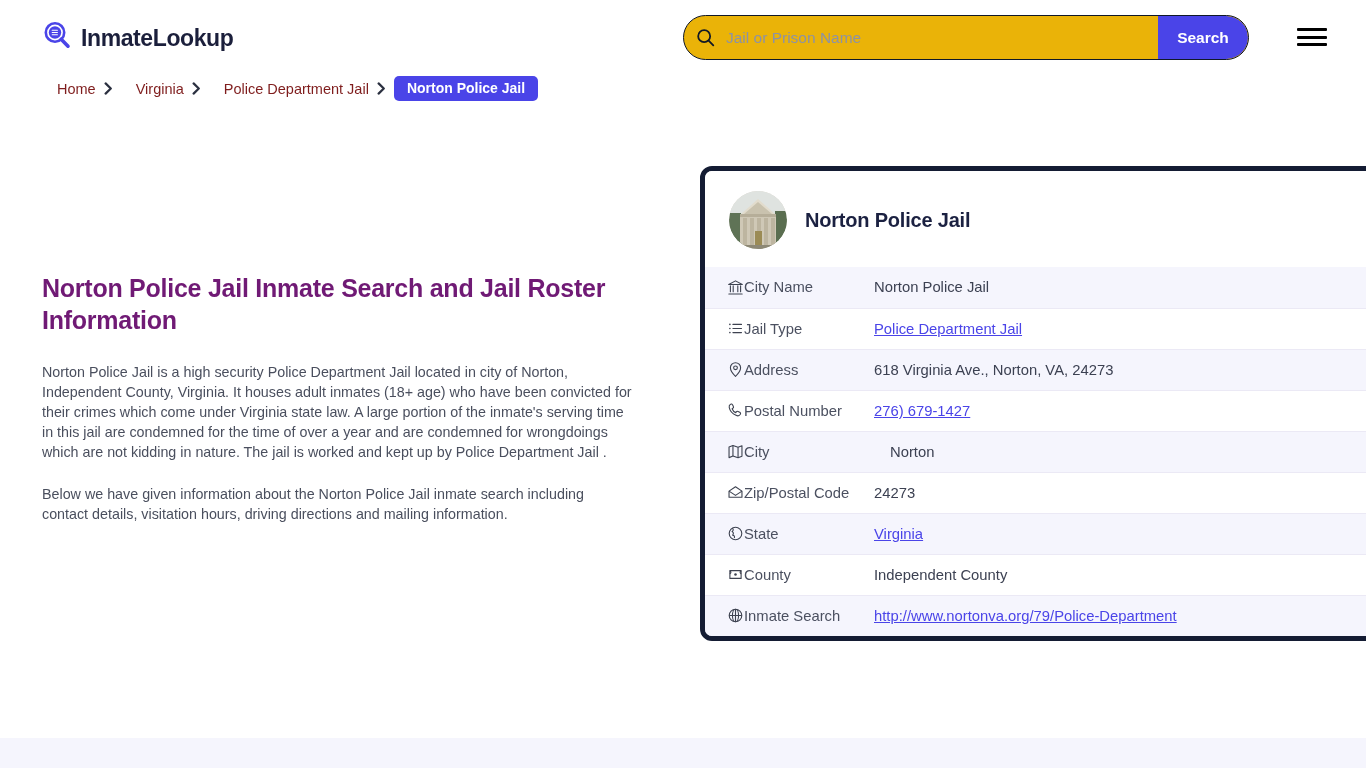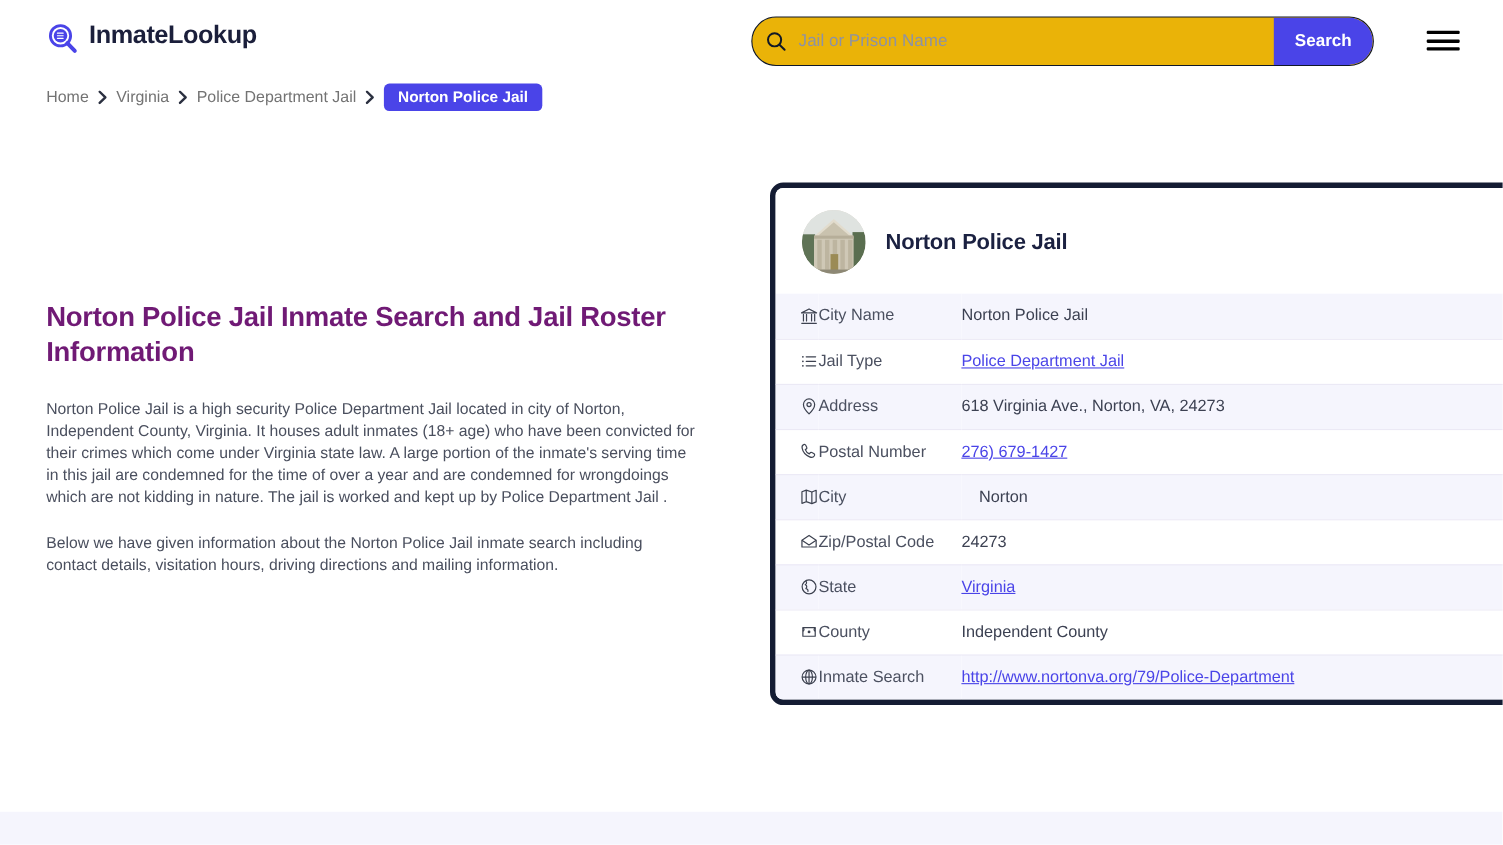--- a/index.html
+++ b/index.html
@@ -15,21 +15,21 @@
   .page { position: relative; width: 1366px; height: 768px; background:#fff; }
 
   
   .header {
     position: absolute; top: 0; left: 0; width: 1366px; height: 74px;
     background: #ffffff;
     display: flex; align-items: center;
   }
   .brand {
     position: absolute; left: 42px; top: 20px;
-    display: flex; align-items: flex-start; gap: 9px;
+    display: flex; align-items: flex-end; gap: 9px;
     text-decoration: none;
   }
   .brand-icon { width: 30px; height: 30px; position: relative; display:block; }
   .brand-text {
     font-size: 23px; font-weight: 700; color: #1b1f3b; letter-spacing: -0.4px;
     line-height: 1;
   }
 
   .searchwrap {
     position: absolute; left: 683px; top: 15px;
@@ -63,21 +63,21 @@
     padding: 2px 0;
   }
   .hamburger span { display:block; height: 3px; background: #000; border-radius: 1px; width: 100%; }
 
   
   .breadcrumb {
     position: absolute; left: 42px; top: 76px;
     display: flex; align-items: center; gap: 8px;
     font-size: 14.5px;
   }
-  .crumb { color: #737373; text-decoration: none; white-space: nowrap; }
+  .crumb { color: #7f1d1d; text-decoration: none; white-space: nowrap; margin-left: 15px; }
   .crumb-sep { color: #2b3040; font-size: 13px; font-weight: 700; line-height: 1; display:flex; }
   .crumb-current {
     background: #4a44e8; color: #ffffff; font-weight: 700;
     padding: 4px 13px 5px; border-radius: 5px; font-size: 14px;
     white-space: nowrap;
   }
 
   
   .left-col { position: absolute; left: 42px; top: 272px; width: 592px; }
   .page-title {

